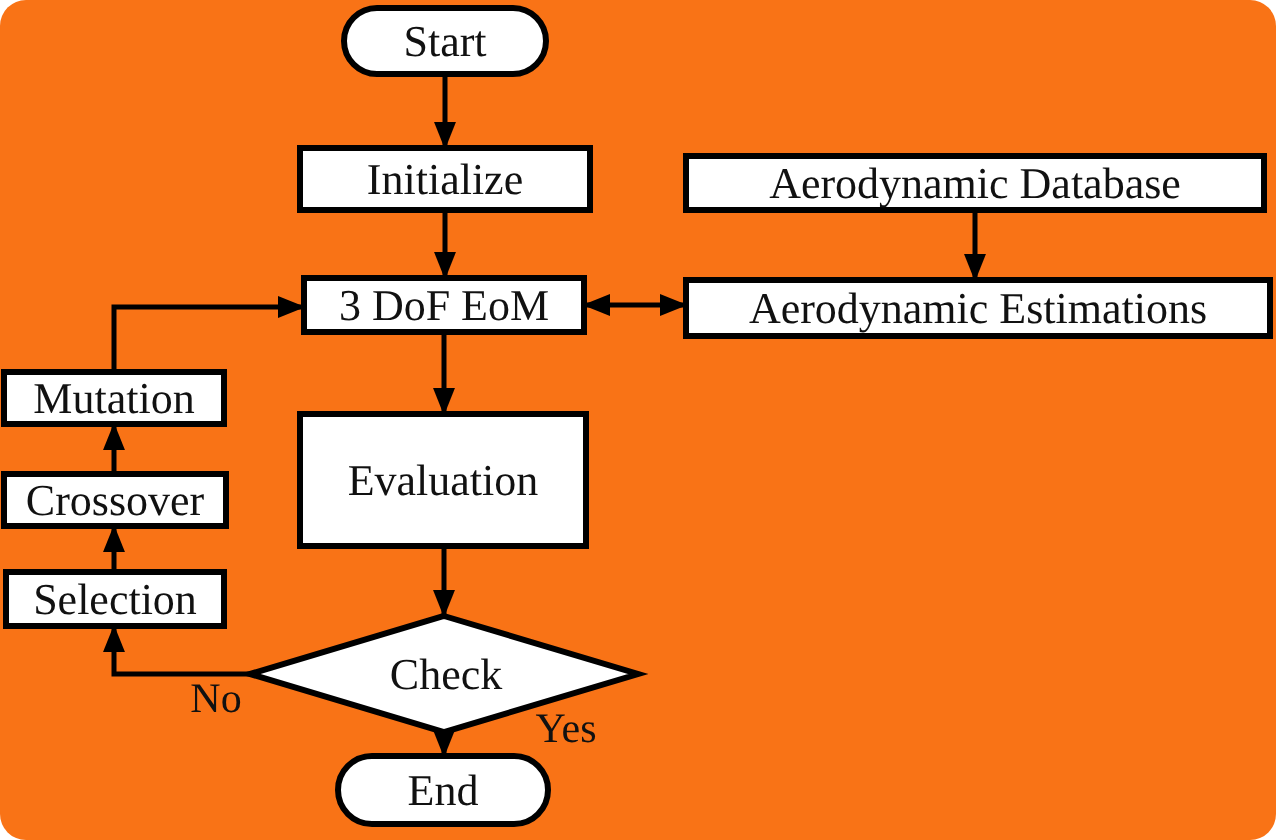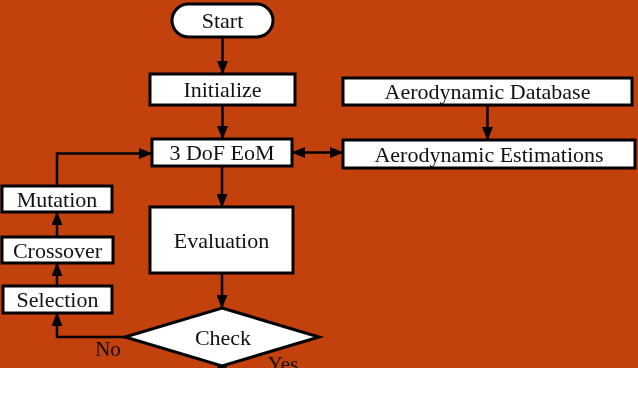--- a/index.html
+++ b/index.html
@@ -3,23 +3,24 @@
 <meta charset="utf-8">
 <style>
   html, body {
     margin: 0;
     padding: 0;
     background: #ffffff;
   }
   .canvas {
     position: relative;
     width: 638px;
-    height: 368px;
-    background: #c2410c;
+    height: 420px;
+    background: #f97316;
     overflow: hidden;
+    border-radius: 13px;
   }
   svg { display: block; }
   .node-shape {
     fill: #ffffff;
     stroke: #000000;
     stroke-width: 3;
   }
   .edge {
     fill: none;
     stroke: #000000;

